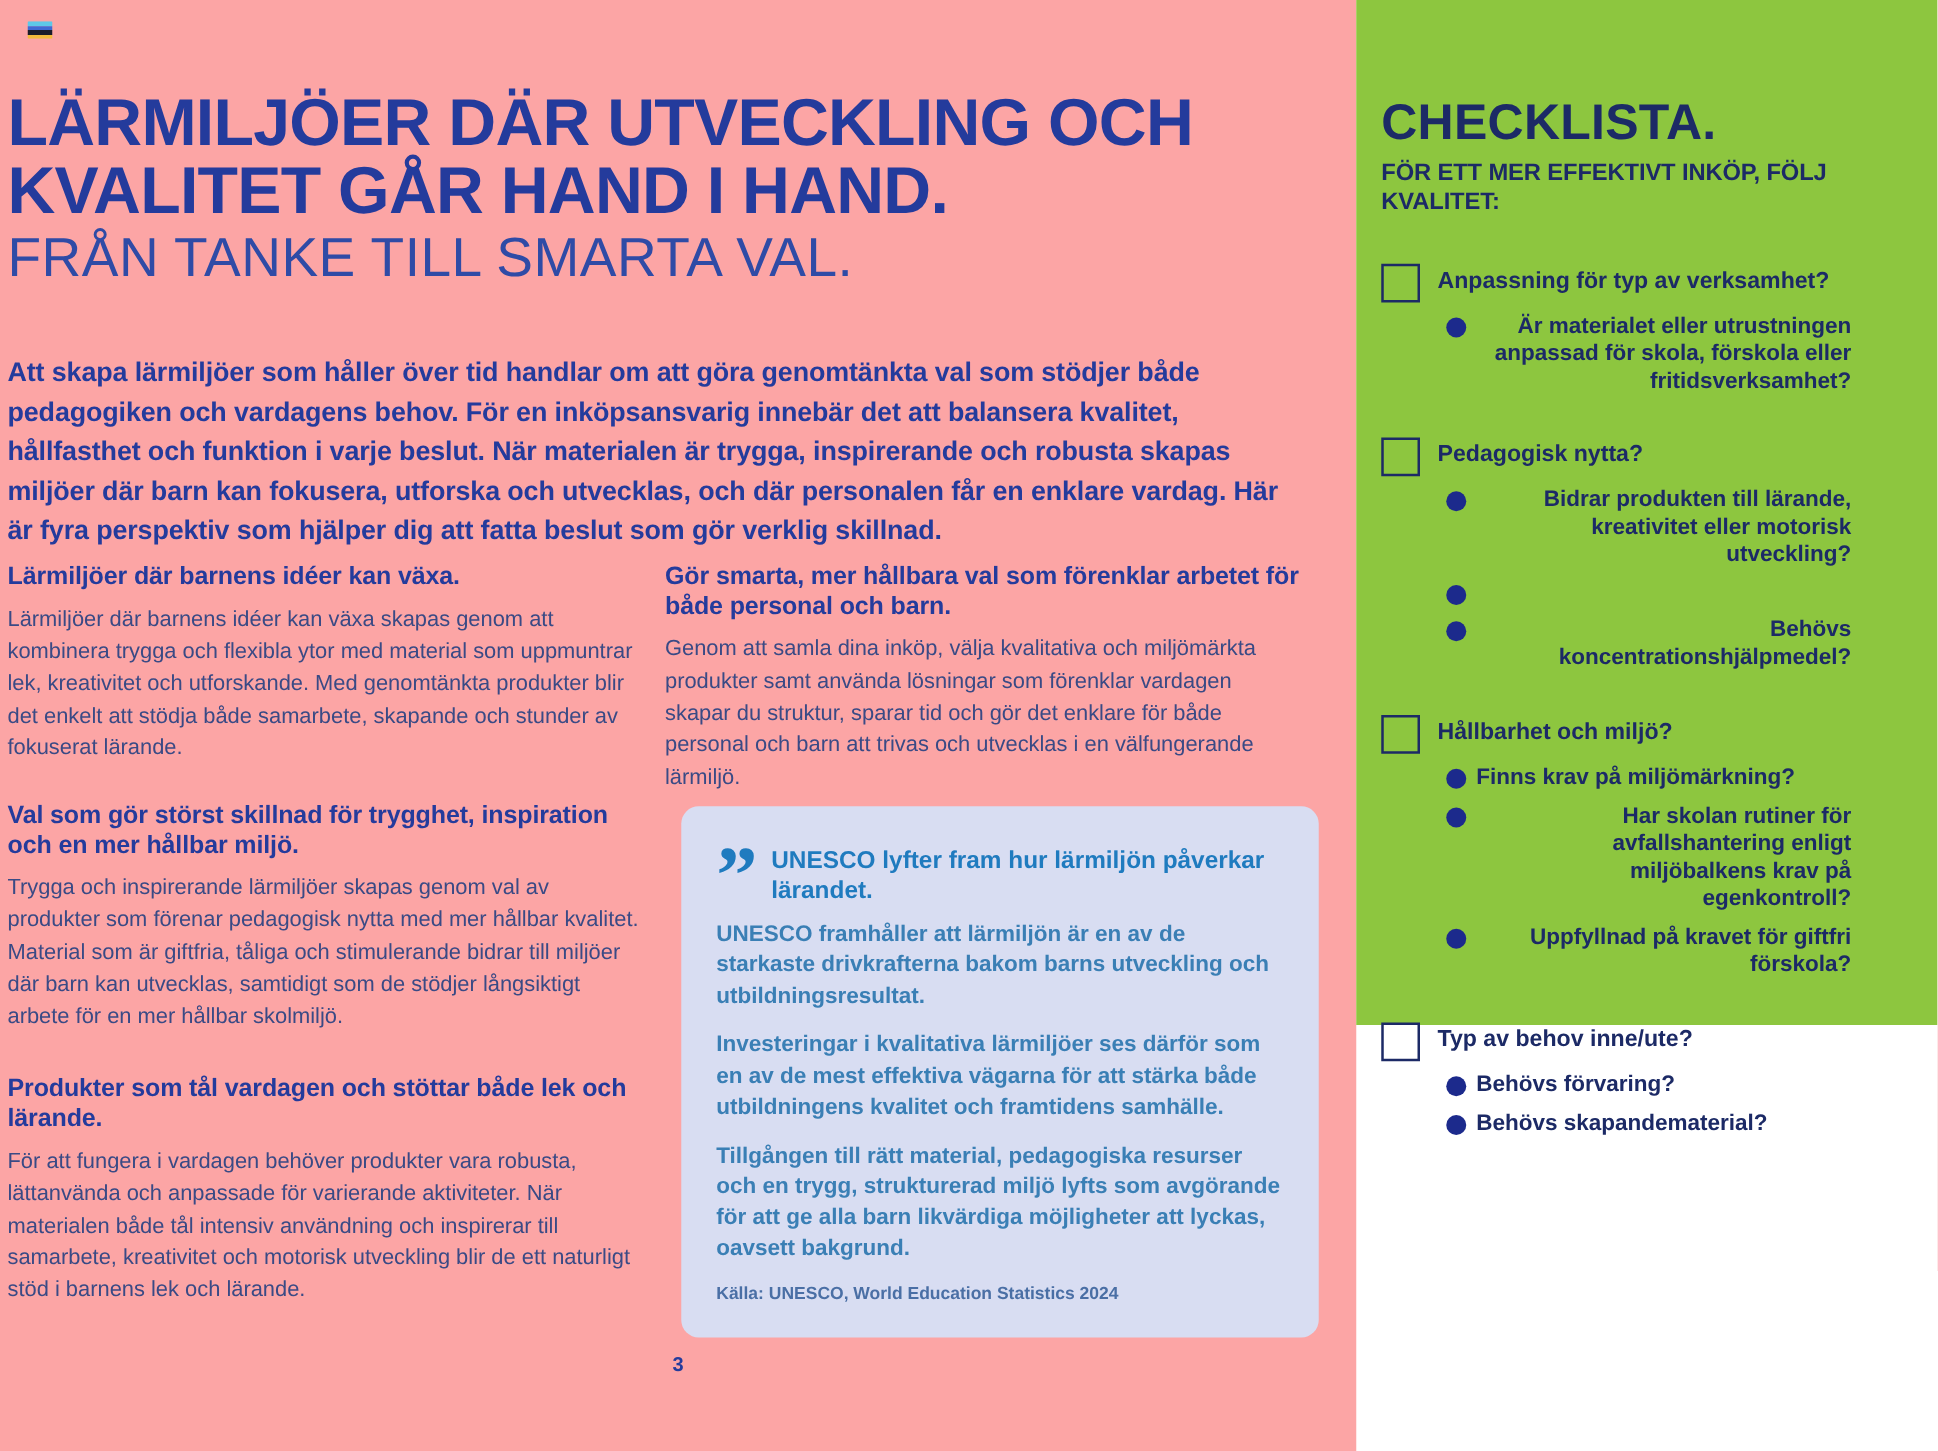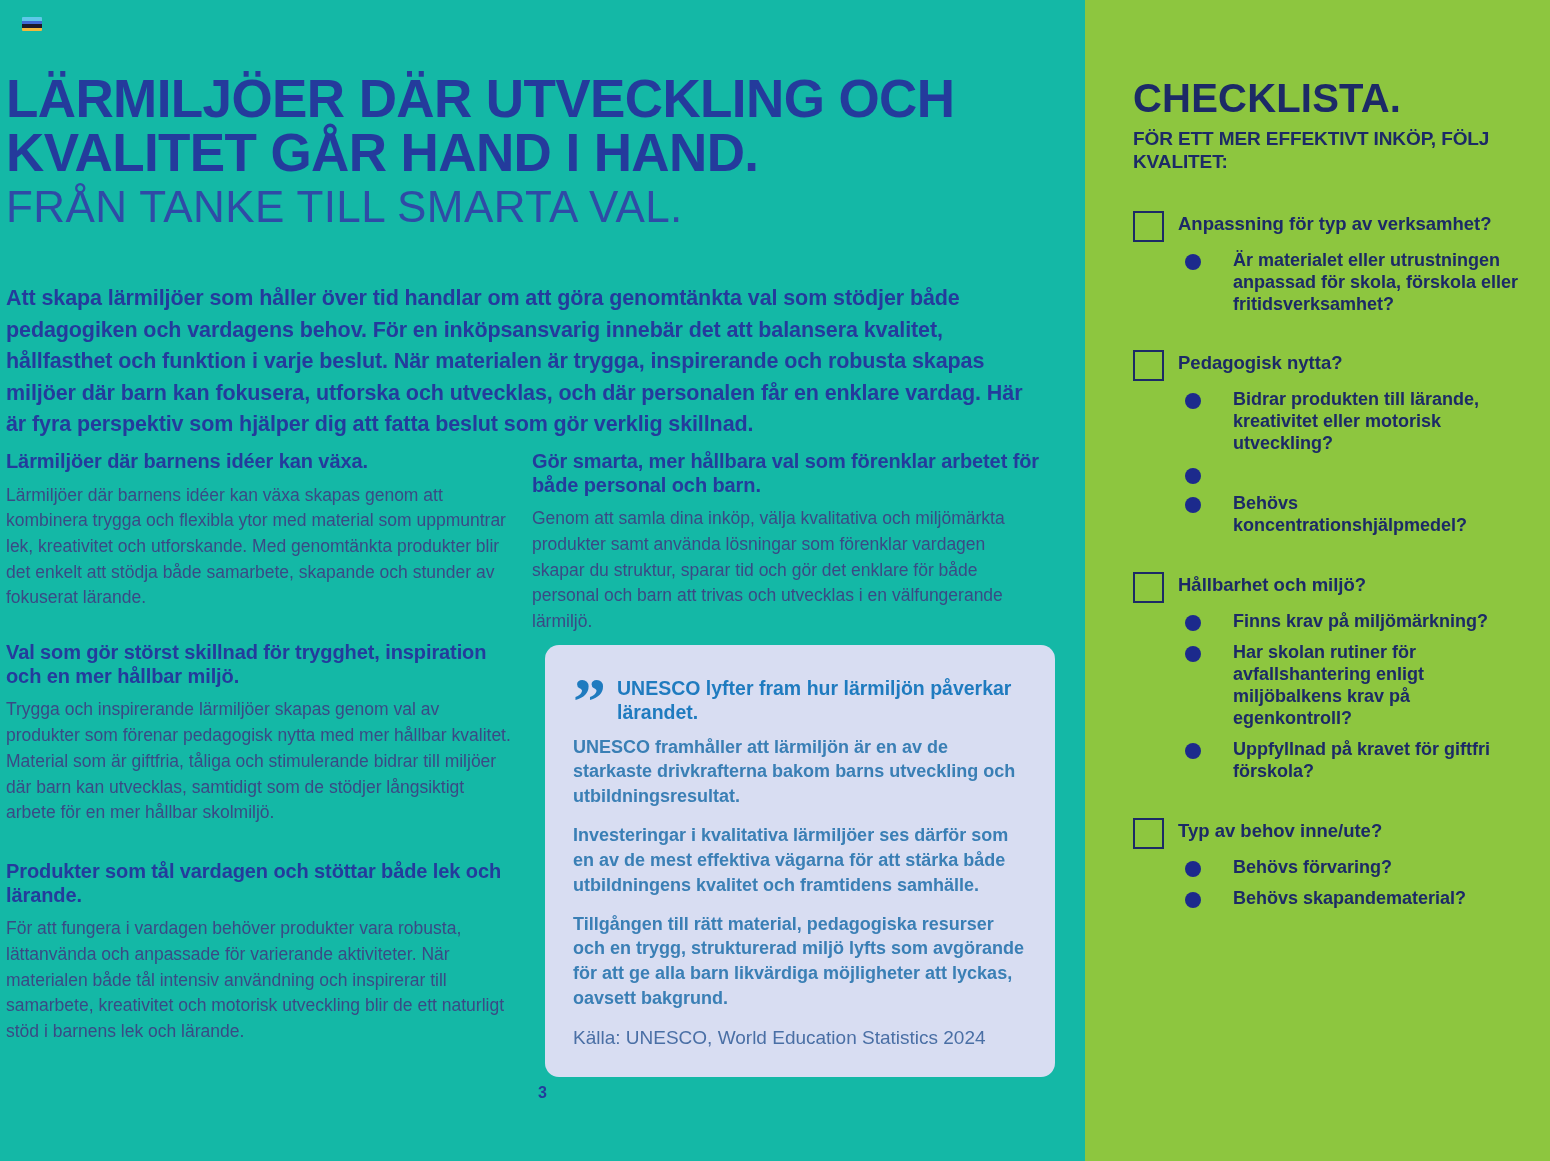--- a/index.html
+++ b/index.html
@@ -19,21 +19,21 @@
     position: absolute;
     inset: 0;
     display: flex;
   }
 
   
   .main {
     position: relative;
     width: 1085px;
     height: 1161px;
-    background: #14b8a6;
+    background: #fca5a5;
     box-sizing: border-box;
     padding: 0;
   }
 
   .logo-mark {
     position: absolute;
     left: 22px;
     top: 17px;
     width: 20px;
     height: 14px;
@@ -151,43 +151,43 @@
   .quote-card p {
     margin: 0 0 14px 0;
     color: #3a7fb5;
     font-size: 18px;
     line-height: 1.38;
     font-weight: 600;
   }
   .quote-card p.source {
     margin: 2px 0 0 0;
     color: #4a6fa5;
-    font-size: 19px;
-    font-weight: 400;
+    font-size: 14px;
+    font-weight: 700;
   }
 
   .page-number {
     position: absolute;
     left: 0;
     right: 0;
     top: 1084px;
     text-align: center;
     color: #243b9c;
     font-size: 16px;
     font-weight: 700;
   }
 
   
   .checklist-panel {
     position: relative;
     width: 465px;
-    height: 1161px;
+    height: 820px;
     background: #8dc63f;
     box-sizing: border-box;
-    padding: 78px 28px 40px 48px;
+    padding: 78px 28px 40px 20px;
   }
   h2.cl-title {
     margin: 0;
     color: #1c2a66;
     font-size: 40px;
     line-height: 1;
     font-weight: 800;
     letter-spacing: 0.2px;
   }
   .cl-sub {
@@ -223,23 +223,24 @@
     padding-top: 3px;
   }
   .cl-items {
     margin: 8px 0 0 0;
     padding: 0;
     list-style: none;
   }
   .cl-item {
     display: flex;
     align-items: flex-start;
-    gap: 32px;
+    gap: 8px;
     margin-bottom: 9px;
     padding-left: 52px;
+    text-align: right;
   }
   .cl-dot {
     flex: 0 0 auto;
     width: 16px;
     height: 16px;
     border-radius: 50%;
     background: #1c2a8c;
     margin-top: 4px;
   }
   .cl-item-text {

